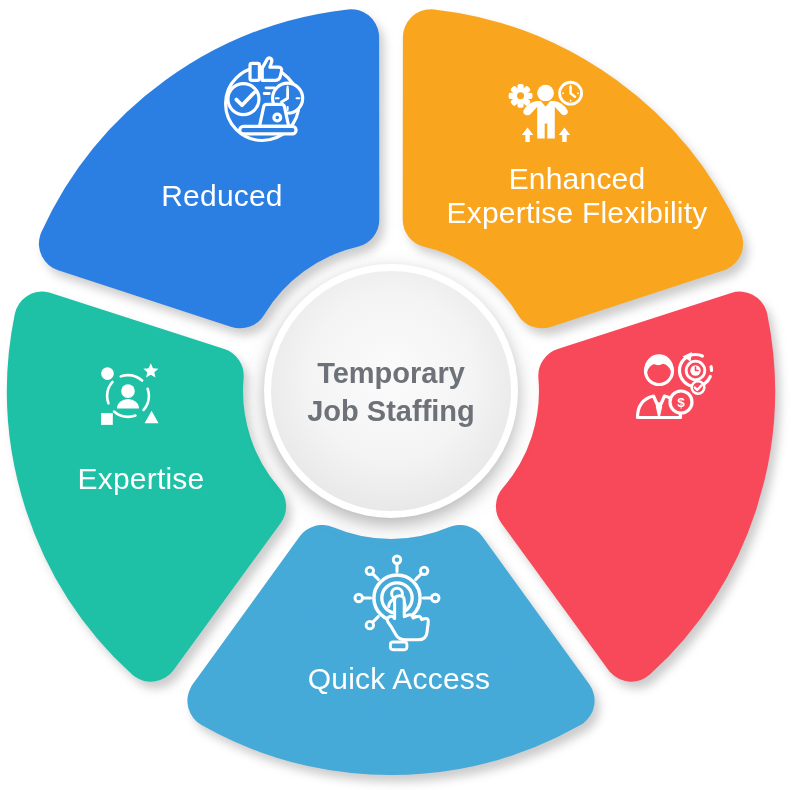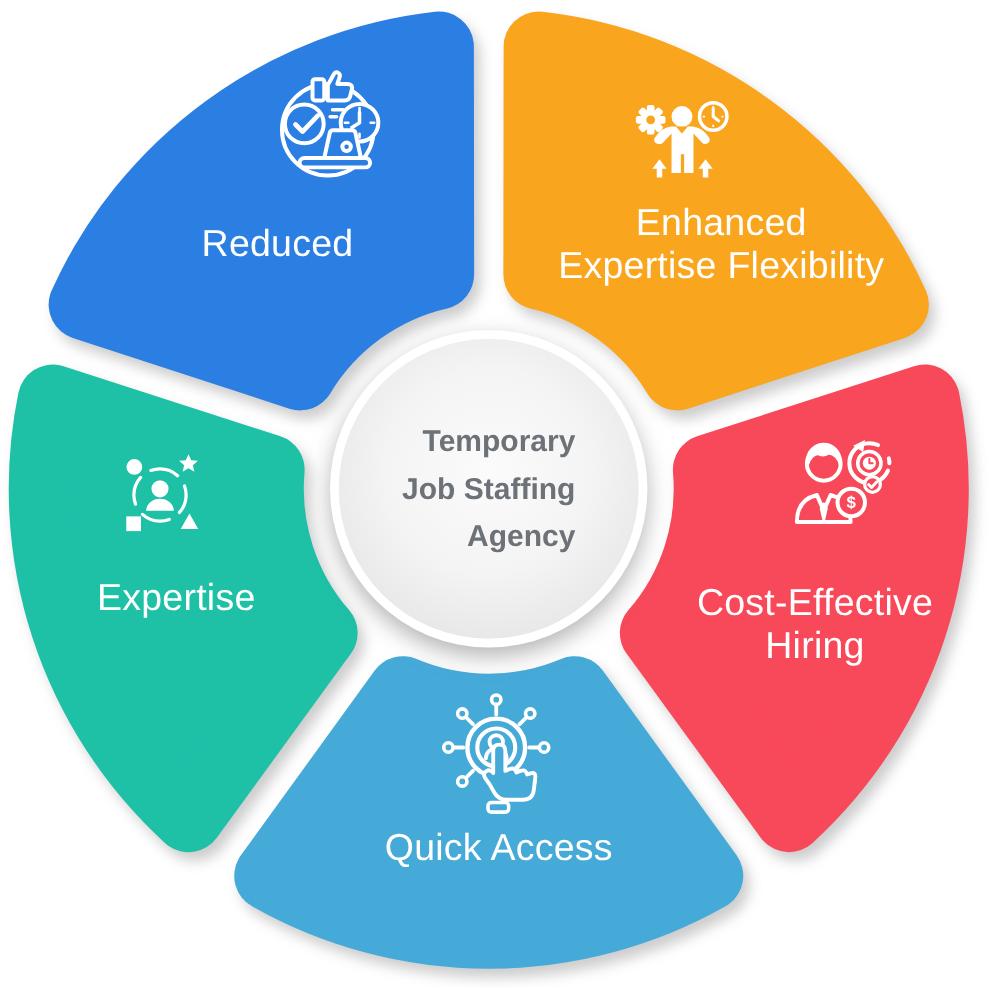--- a/index.html
+++ b/index.html
@@ -10,21 +10,21 @@
   #diagram-svg{position:absolute;left:0;top:0;}
   .petal{stroke-linejoin:round;filter:drop-shadow(5px 7px 5px rgba(120,120,120,0.38));}
   .center-circle{filter:drop-shadow(0px 7px 9px rgba(105,105,105,0.5));}
   .seg-label{
     position:absolute;transform:translate(-50%,-50%);
     text-align:center;color:#ffffff;font-size:30px;font-weight:normal;
     line-height:34px;white-space:nowrap;letter-spacing:0.2px;
   }
   .center-label{
     position:absolute;transform:translate(-50%,-50%);
-    text-align:right;font-size:24px;font-weight:bold;line-height:38px;white-space:nowrap;
+    text-align:center;font-size:29px;font-weight:bold;line-height:38px;white-space:nowrap;
   }
   .seg-icon{position:absolute;}
 </style>
 </head>
 <body>
 
 <div id="canvas">
 
   <svg id="diagram-svg" width="792" height="790" viewBox="0 0 792 790">
     <defs>
@@ -137,30 +137,25 @@
     </g>
   </svg>
 
   <div class="seg-label" style="left:222px;top:196px">
     <div>Reduced</div>
   </div>
   <div class="seg-label" style="left:577px;top:196px">
     <div>Enhanced</div>
     <div>Expertise Flexibility</div>
   </div>
-  <div class="seg-label" style="left:652px;top:500px">
-    <div>Cost-Effective</div>
-    <div>Hiring</div>
-  </div>
   <div class="seg-label" style="left:399px;top:679px">
     <div>Quick Access</div>
   </div>
   <div class="seg-label" style="left:141px;top:479px">
     <div>Expertise</div>
   </div>
 
   <div class="center-label" id="center-label" style="left: 391px; top: 392px; color: rgb(109, 114, 120);">
     <div>Temporary</div>
     <div>Job Staffing</div>
-    <div>Agency</div>
   </div>
 
 </div>
 
 </body></html>

